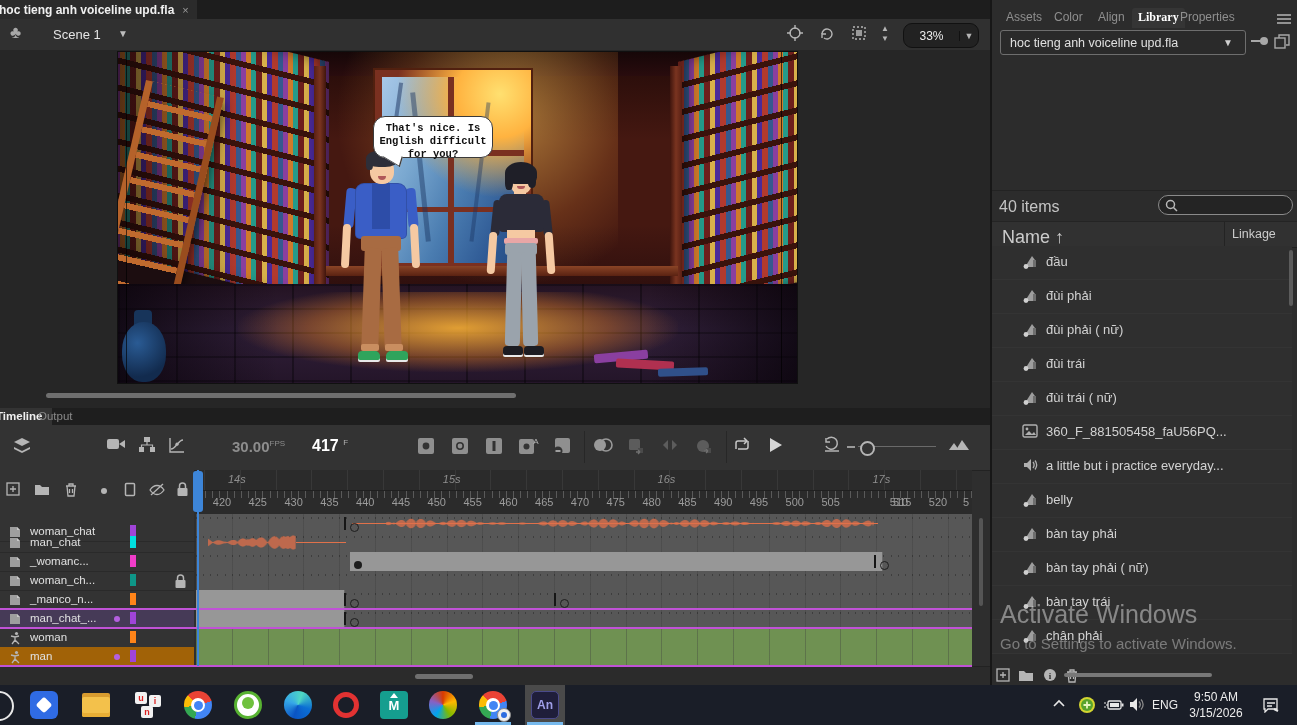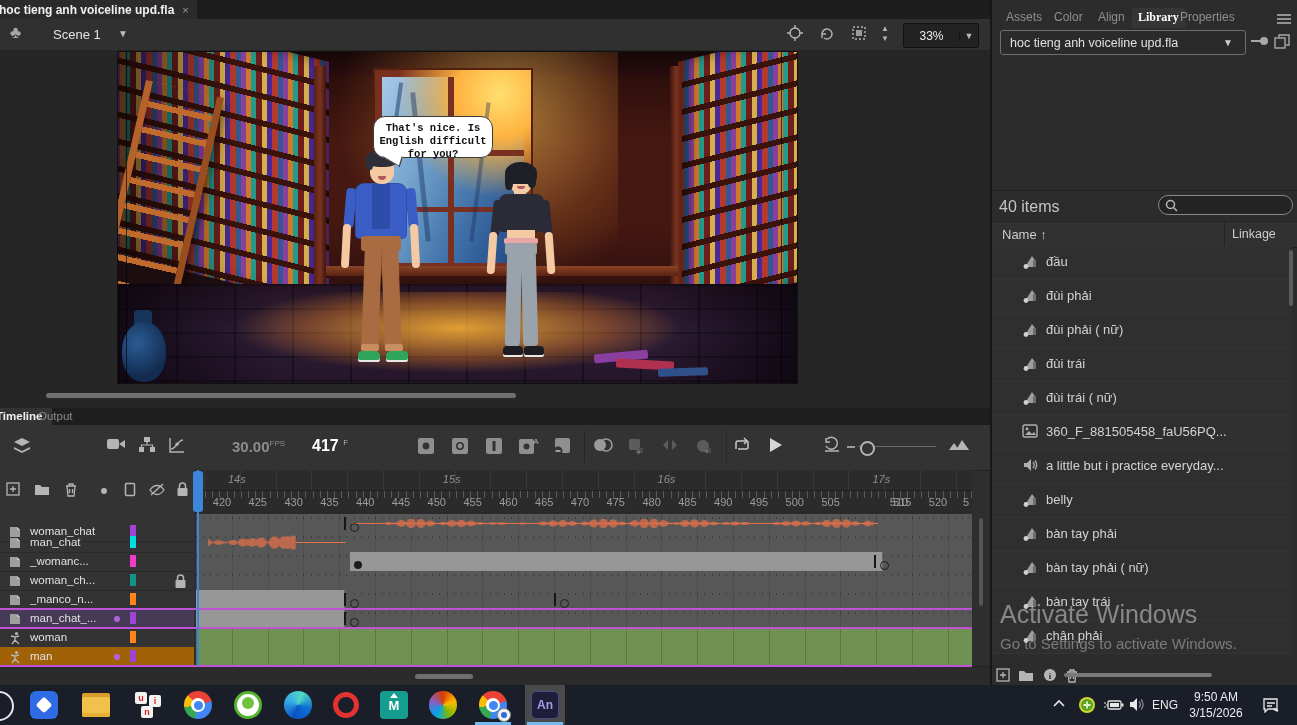--- a/index.html
+++ b/index.html
@@ -10,21 +10,21 @@
   #tabbar{position:absolute;left:0;top:0;width:990px;height:19px;background:#1d1d1d;border-bottom:1px solid #141414;}
   #doc-tab{position:absolute;left:-7px;top:0;height:19px;background:#2b2b2b;display:flex;align-items:center;padding:0 8px 0 6px;}
   #doc-tab .t{color:#f0f0f0;font-weight:bold;font-size:12px;white-space:nowrap;}
   #doc-tab .x{color:#9a9a9a;font-size:11px;margin-left:8px;cursor:pointer;}
   
   #editbar{position:absolute;left:0;top:19px;width:990px;height:31px;background:#303030;border-bottom:1px solid #1a1a1a;}
   #scene-icon{position:absolute;left:10px;top:4px;color:#a8a8a8;font-size:17px;}
   #scene-label{position:absolute;left:53px;top:8px;color:#e4e4e4;font-size:13px;}
   #scene-chev{position:absolute;left:118px;top:9px;color:#bdbdbd;font-size:10px;}
   .ebtn{position:absolute;top:5px;width:22px;height:22px;color:#b0b0b0;}
-  #zoom-box{position:absolute;left:903px;top:4px;width:74px;height:23px;background:#222;border:1px solid #111;border-radius:2px;display:flex;align-items:center;}
+  #zoom-box{position:absolute;left:903px;top:4px;width:74px;height:23px;background:#222;border:1px solid #111;border-radius:9px;display:flex;align-items:center;}
   #zoom-box .v{flex:1;text-align:center;color:#ededed;font-size:12px;}
   #zoom-box .c{width:18px;text-align:center;color:#b5b5b5;font-size:9px;border-left:1px solid #111;}
   #stepper{position:absolute;left:878px;top:5px;width:14px;height:22px;color:#b5b5b5;font-size:8px;line-height:10px;text-align:center;}
   
   #stagearea{position:absolute;left:0;top:50px;width:990px;height:358px;background:#262626;}
   #stage{position:absolute;left:118px;top:2px;width:679px;height:331px;background:#1c0d10;overflow:hidden;outline:1px solid #101010;}
   .books{background-image:
      repeating-linear-gradient(180deg,rgba(0,0,0,0) 0 21px,#3a130c 21px 27px),
      repeating-linear-gradient(90deg,#b23a2e 0 6px,#35598e 6px 11px,#8a3f9e 11px 16px,#cf7a2a 16px 21px,#259a8a 21px 26px,#6e1f1c 26px 32px,#d8b04a 32px 37px,#4a2a9a 37px 42px);}
   #st-man div,#st-woman div{position:absolute;}
@@ -36,21 +36,21 @@
   #rightpanel{position:absolute;left:990px;top:0;width:307px;height:685px;background:#2c2c2c;border-left:2px solid #171717;}
   .ptab{position:absolute;top:8px;height:18px;font-size:12px;color:#8f8f8f;padding:2px 6px 0 6px;}
   .ptab.active{color:#fff;font-weight:bold;background:#353535;border-radius:3px 3px 0 0;}
   #panel-menu{position:absolute;right:6px;top:10px;color:#b5b5b5;}
   #lib-select{position:absolute;left:8px;top:30px;width:244px;height:23px;background:#2a2a2a;border:1px solid #6e6e6e;border-radius:3px;display:flex;align-items:center;}
   #lib-select .v{flex:1;color:#e0e0e0;font-size:12.5px;padding-left:9px;white-space:nowrap;overflow:hidden;}
   #lib-select .c{width:22px;color:#cfcfcf;font-size:10px;}
   #lib-count{position:absolute;left:7px;top:198px;color:#c4c4c4;font-size:16px;}
   #lib-search{position:absolute;left:166px;top:195px;width:133px;height:18px;border:1px solid #8a8a8a;border-radius:10px;background:#242424;}
   #lib-header{position:absolute;left:0;top:221px;width:307px;height:25px;background:#313131;border-top:1px solid #242424;border-bottom:1px solid #202020;}
-  #lib-header .n{position:absolute;left:10px;top:5px;color:#cccccc;font-size:13px;}
+  #lib-header .n{position:absolute;left:10px;top:5px;color:#cccccc;font-size:18px;}
   #lib-header .l{position:absolute;left:240px;top:5px;color:#cccccc;font-size:12.5px;}
   #lib-header .d{position:absolute;left:232px;top:0;width:1px;height:25px;background:#232323;}
   #lib-list{position:absolute;left:0;top:246px;width:300px;height:422px;overflow:hidden;}
   .lib-row{position:relative;height:33px;border-bottom:1px solid #343434;background:#2f2f2f;}
   .lib-icon{position:absolute;left:30px;top:8px;width:16px;height:16px;}
   .lib-label{position:absolute;left:54px;top:8px;color:#d2d2d2;font-size:13px;white-space:nowrap;}
   #lib-bottom{position:absolute;left:0;top:668px;width:307px;height:17px;background:#2c2c2c;}
   #lib-bottom span{margin-left:4px;display:inline-block;vertical-align:top;}
   #lib-hscroll{position:absolute;left:72px;top:673px;width:148px;height:4px;border-radius:2px;background:#787878;}
   #lib-vscroll{position:absolute;left:297px;top:250px;width:4px;height:56px;border-radius:2px;background:#5c5c5c;}

